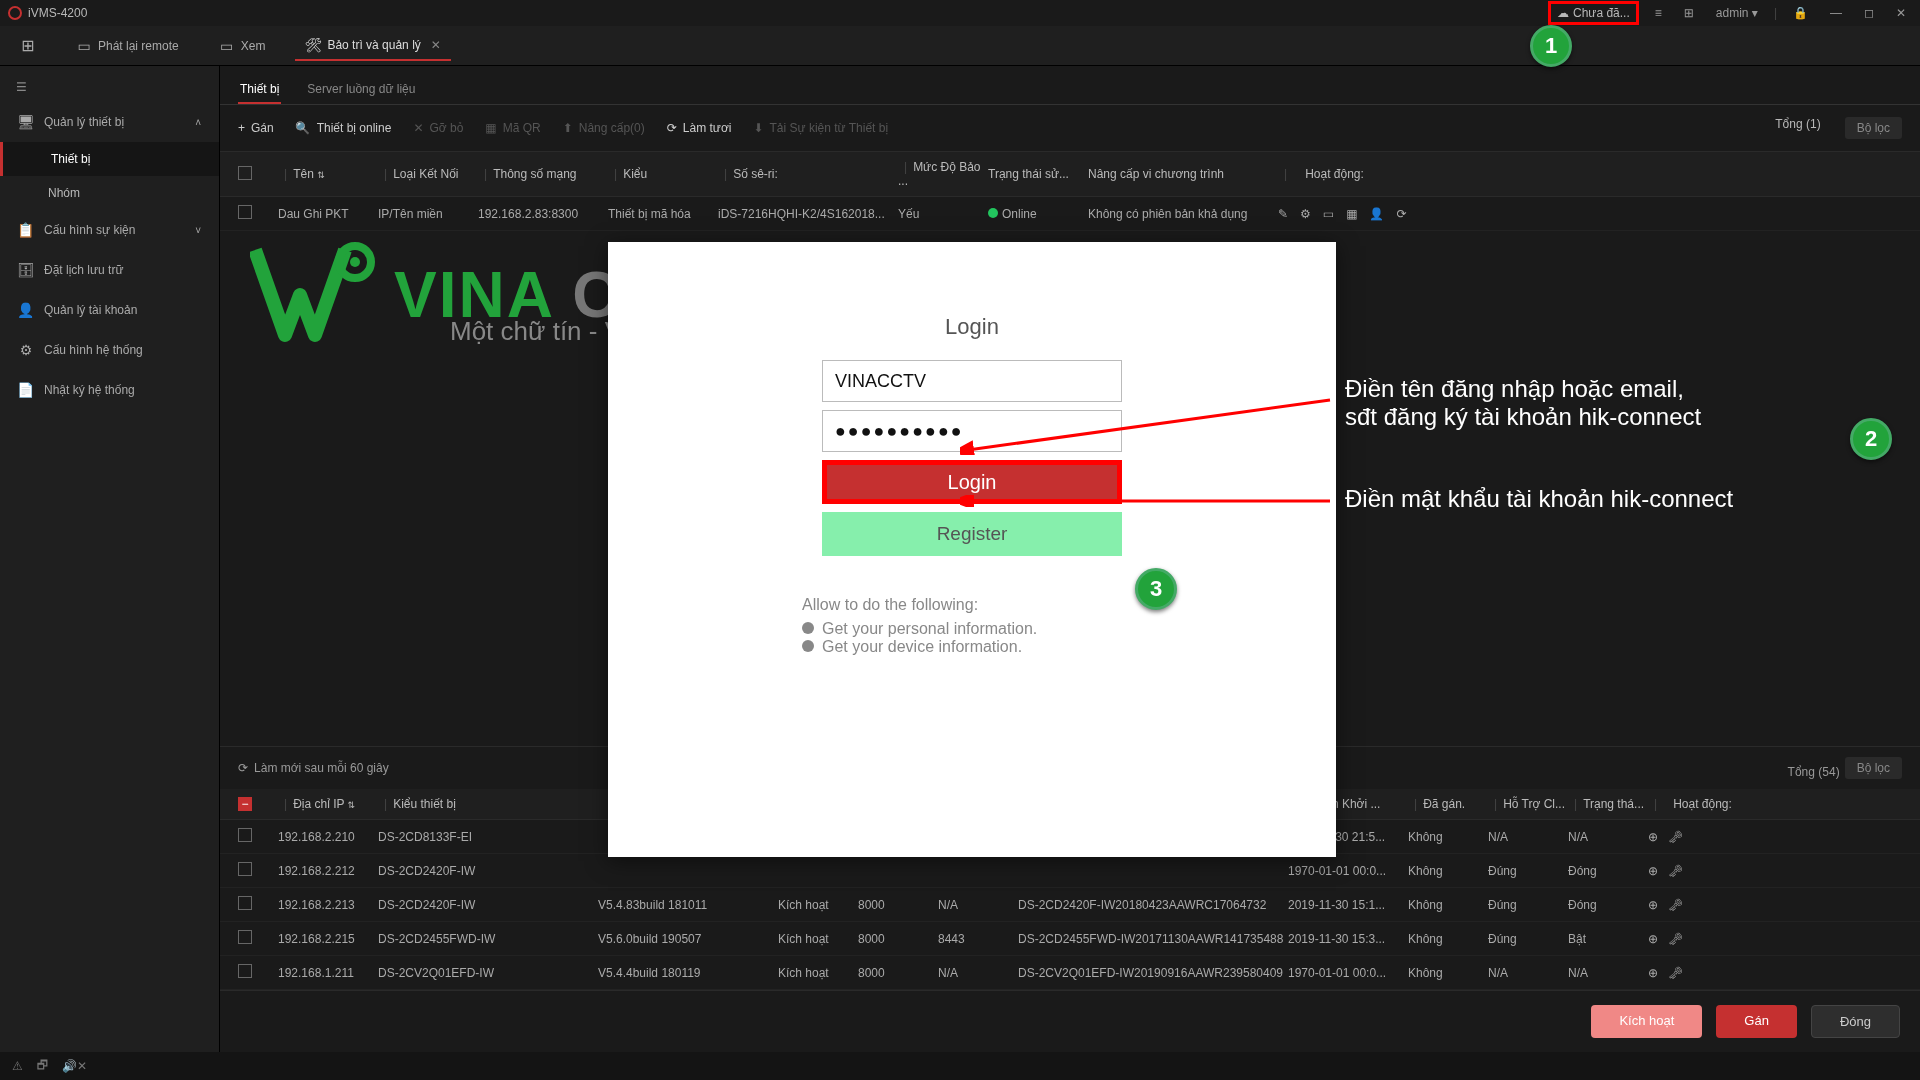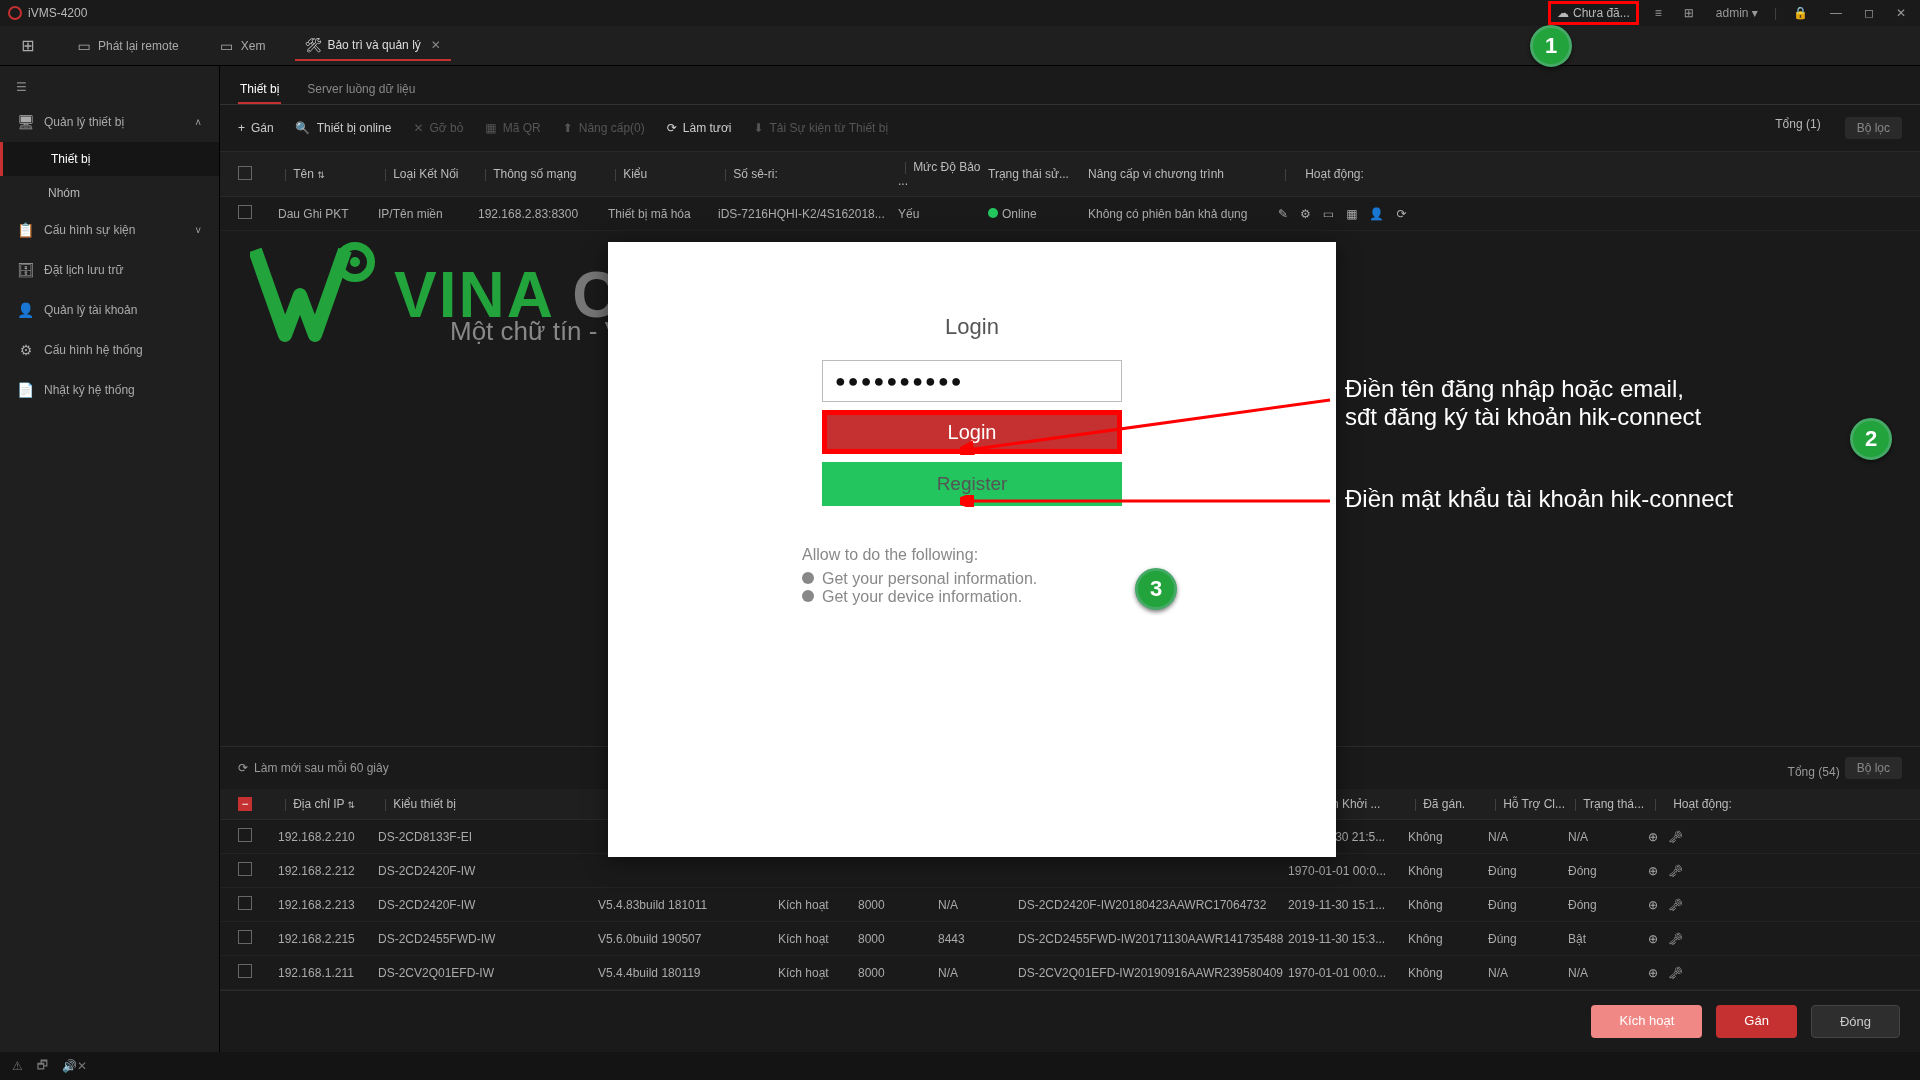--- a/index.html
+++ b/index.html
@@ -69,21 +69,21 @@
 .btn{padding:8px 28px;border-radius:4px;cursor:pointer;font-size:13px}
 .btn-pink{background:#f08886;color:#fff}
 .btn-red{background:#c53030;color:#fff}
 .btn-dark{background:#2e2e2e;color:#ccc;border:1px solid #444}
 .statusbar{position:absolute;bottom:0;left:0;right:0;height:28px;background:#141414;display:flex;align-items:center;padding:0 12px;gap:14px;color:#777}
 .modal{position:absolute;left:608px;top:242px;width:728px;height:615px;background:#fff;color:#333;box-shadow:0 4px 20px rgba(0,0,0,.5)}
 .modal-inner{padding-top:72px;text-align:center}
 .modal-title{font-size:22px;color:#555;margin-bottom:20px}
 .modal-field{width:300px;height:42px;border:1px solid #bbb;margin:0 auto 8px auto;display:flex;align-items:center;padding:0 12px;font-size:18px;font-family:'Times New Roman',serif;color:#111;position:relative}
 .btn-login{width:300px;height:44px;margin:8px auto 0 auto;display:flex;align-items:center;justify-content:center;font-size:20px;color:#fff;background:#c53030;border:5px solid #ff0000;cursor:pointer}
-.btn-register{width:300px;height:44px;margin:8px auto 0 auto;display:flex;align-items:center;justify-content:center;font-size:19px;color:#555;background:#22c55e;cursor:pointer}
+.btn-register{width:300px;height:44px;margin:8px auto 0 auto;display:flex;align-items:center;justify-content:center;font-size:19px;color:#555;background:#86efac;cursor:pointer}
 .allow-block{text-align:left;width:340px;margin:40px auto 0 auto;color:#888;font-size:16px}
 .radio-dot{width:12px;height:12px;border-radius:50%;background:#888;display:inline-block;margin-right:8px}
 .circle-badge{width:42px;height:42px;border-radius:50%;background:#22a33b;border:3px solid #4a6;color:#fff;font-size:22px;font-weight:bold;display:flex;align-items:center;justify-content:center;box-shadow:0 2px 4px rgba(0,0,0,.5);position:absolute}
 .anno-text{position:absolute;color:#fff;font-size:24px;font-weight:400}
 .watermark{position:absolute;left:250px;top:240px;display:flex;align-items:center;gap:14px;pointer-events:none}
 .wm-text1{font-size:64px;font-weight:800;letter-spacing:2px}
 .wm-vina{color:#22a33b}
 .wm-cctv{color:#777}
 .wm-sub{font-size:26px;color:#888;margin-top:-6px;margin-left:200px;position:absolute;top:82px;left:0}
 svg.arrow{position:absolute;pointer-events:none}
@@ -389,20 +389,23 @@
   </svg>
   <div>
     <div class="wm-text1"><span class="wm-vina">VINA</span><span class="wm-cctv"> CCTV</span></div>
   </div>
   <div class="wm-sub">Một chữ tín - Vạn niềm tin</div>
 </div>
 
 <div class="modal">
   <div class="modal-inner">
     <div class="modal-title">Login</div>
+    <div class="modal-field">
+        <span>VINACCTV</span>
+      </div>
     <div class="modal-field" style="letter-spacing:2px;font-family:Arial">
         <span>●●●●●●●●●●</span>
       </div>
     <div class="btn-login">Login</div>
     <div class="btn-register">Register</div>
     <div class="allow-block">
       <div style="margin-bottom:6px">Allow to do the following:</div>
       <div><span class="radio-dot"></span><span>Get your personal information.</span></div>
       <div style="margin-top:0"><span class="radio-dot"></span><span>Get your device information.</span></div>
     </div>

